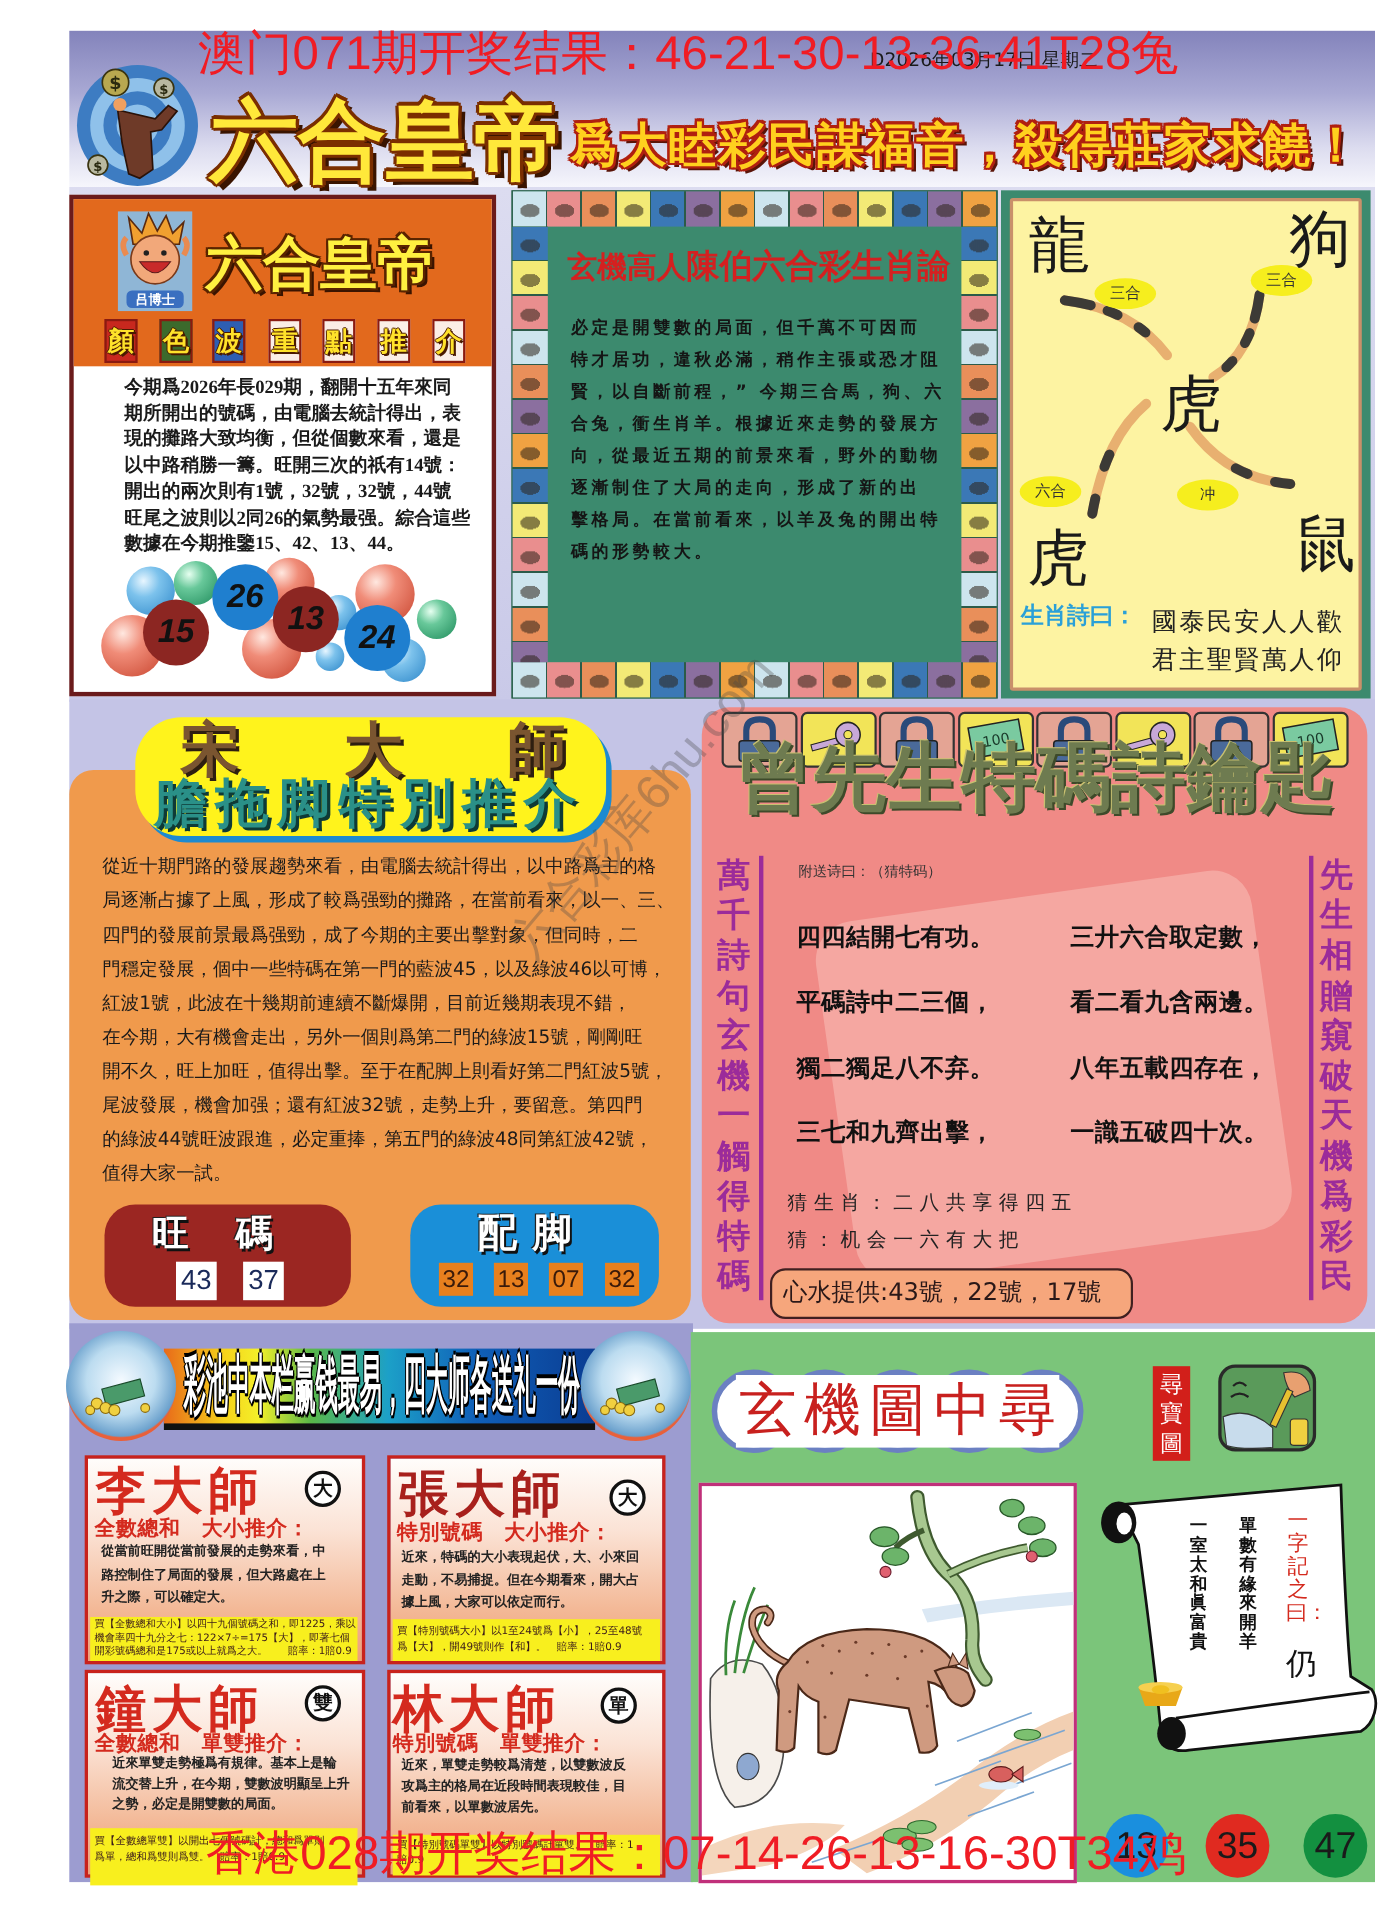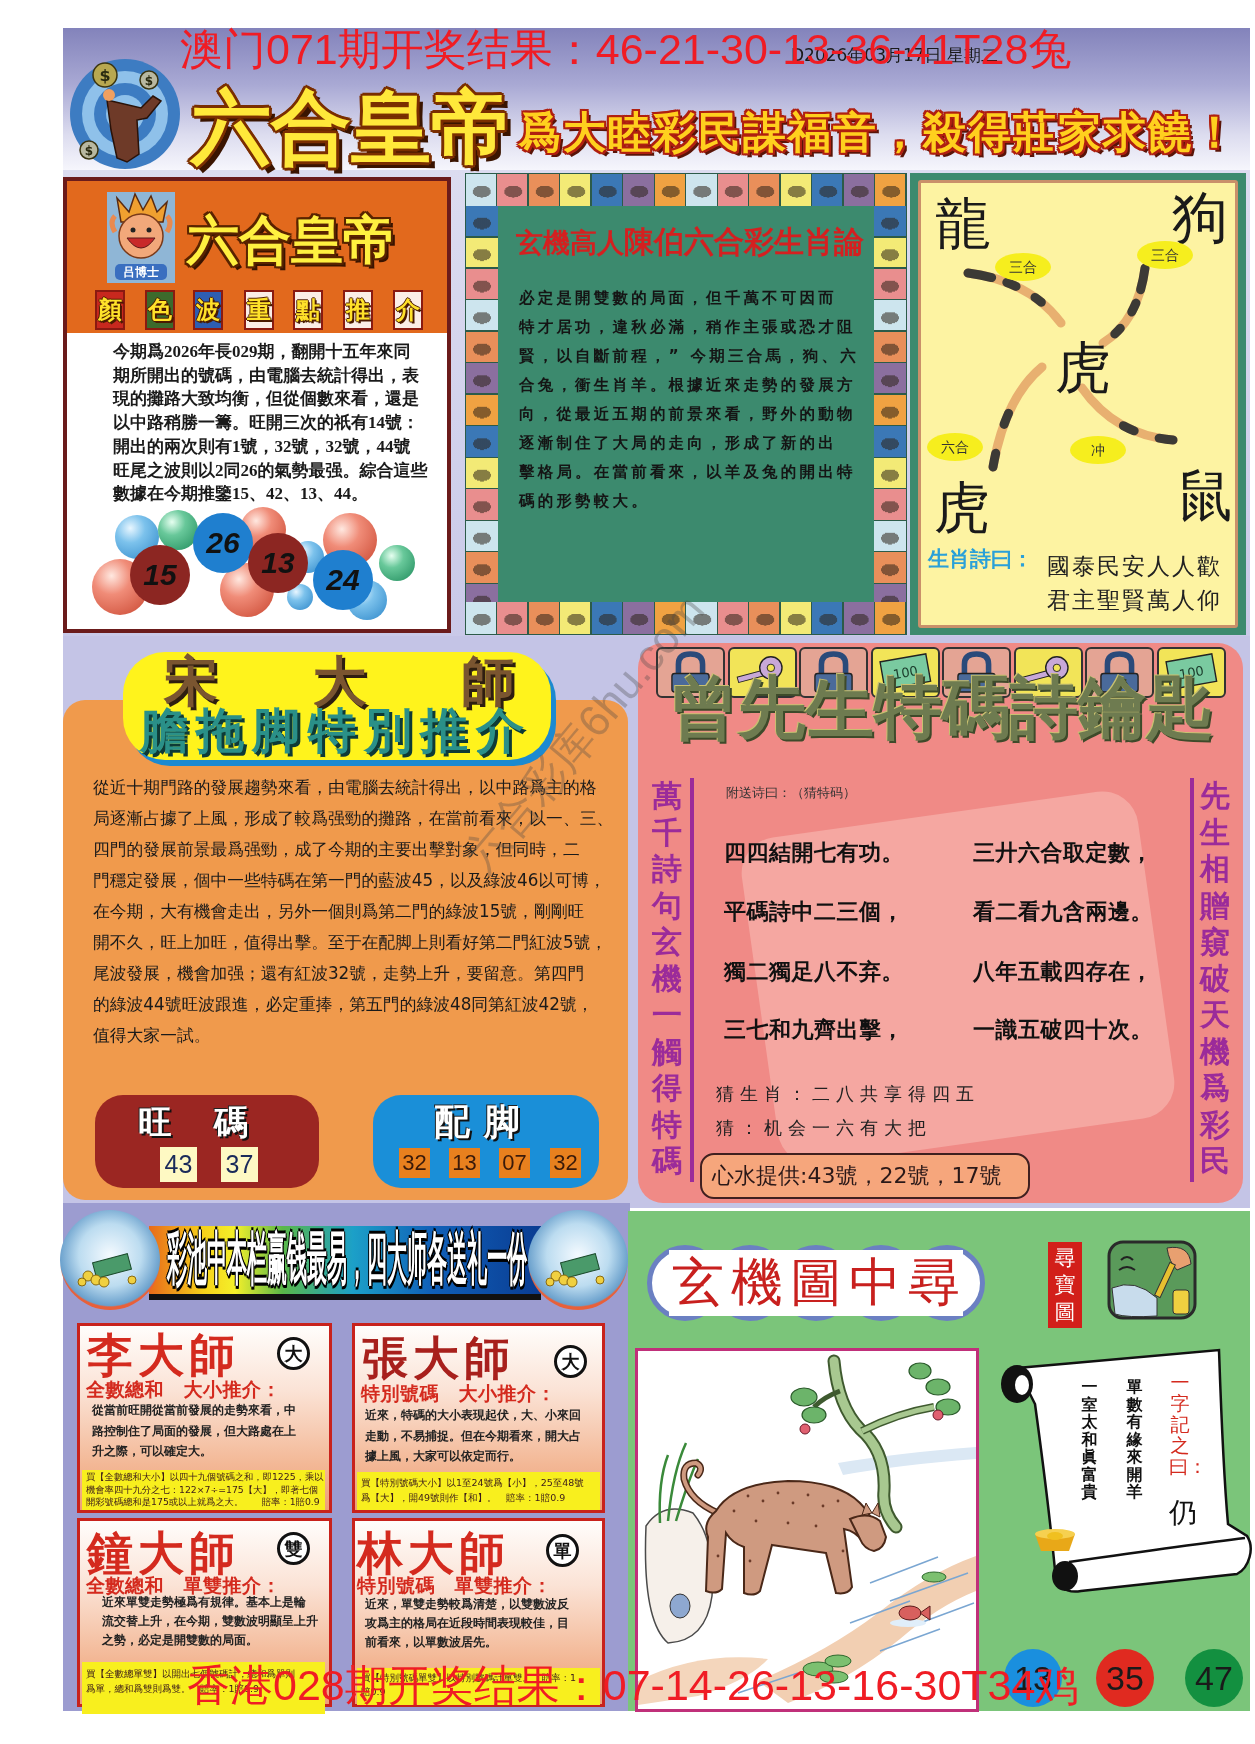--- a/index.html
+++ b/index.html
@@ -64,21 +64,21 @@
 .zc-poem{left:137px;font-family:"DejaVu Serif",serif;font-size:23px;line-height:26px;letter-spacing:2px;color:#222}
 
 
 .sm-box{left:63px;top:700px;width:565px;height:500px;background:#f09a4c;border-radius:22px}
 .sm-banner{left:123px;top:652px;width:428px;height:108px;background:#fff31c;border-radius:42px;box-shadow:5px 6px 0 #1c8ad0}
 .sm-name{left:41px;top:2px;width:351px;display:flex;justify-content:space-between;font-size:54px;line-height:56px;font-weight:bold;color:#7a5530;text-shadow:3px 3px 0 #2e1e10}
 .sm-sub{left:17px;top:52px;font-size:48px;line-height:52px;letter-spacing:8px;font-weight:bold;color:#2a9088;text-shadow:3px 3px 0 #0e3a36}
 .sm-lines{left:93px;top:772px;font-size:16.8px;line-height:31px;color:#1a1a1a}
 .pick-box{top:1095px;height:93px;border-radius:28px}
 .pick-title{top:8px;font-size:34px;line-height:38px;font-weight:bold;color:#fff;text-shadow:2px 2px 0 #111,-1px -1px 0 #222}
-.num-blue{top:52px;width:37px;height:35px;background:#fef9c3;font-family:"Liberation Sans",sans-serif;font-size:25px;line-height:35px;text-align:center;color:#1a2a5a}
+.num-blue{top:52px;width:37px;height:35px;background:#ffffff;font-family:"Liberation Sans",sans-serif;font-size:25px;line-height:35px;text-align:center;color:#1a2a5a}
 .num-org{top:53px;width:31px;height:30px;background:#e8801e;font-family:"Liberation Sans",sans-serif;font-size:22px;line-height:30px;text-align:center;color:#3a1a0a}
 
 
 .zp-box{left:638px;top:643px;width:605px;height:560px;background:#f08a86;border-radius:22px;overflow:hidden}
 .zp-tile{top:4px;width:69px;height:51px;border:2px solid #333;border-radius:6px}
 .zp-tile.lk{background:#e4a494}
 .zp-tile.yl{background:#f2e458}
 .zp-title{left:32px;top:28px;font-size:68px;line-height:74px;font-weight:bold;color:#6e7b50;text-shadow:-1px -1px 0 #c8c070,2px 2px 0 #3e4a2a}
 .zp-vert{top:135px;width:34px;font-size:30px;line-height:36.5px;font-weight:bold;color:#9b2b9a;text-align:center;word-break:break-all}
 .zp-rule{top:135px;width:4px;height:404px;background:#9b2b9a}
@@ -242,20 +242,21 @@
     <span>大</span>
     <span>師</span>
   </div>
   <div class="a nw sm-sub">膽拖脚特別推介</div>
 </div>
 <div class="a sm-lines">
   <div class="nw">從近十期門路的發展趨勢來看，由電腦去統計得出，以中路爲主的格</div>
   <div class="nw">局逐漸占據了上風，形成了較爲强勁的攤路，在當前看來，以一、三、</div>
   <div class="nw">四門的發展前景最爲强勁，成了今期的主要出擊對象，但同時，二</div>
   <div class="nw">門穩定發展，個中一些特碼在第一門的藍波45，以及綠波46以可博，</div>
+  <div class="nw">紅波1號，此波在十幾期前連續不斷爆開，目前近幾期表現不錯，</div>
   <div class="nw">在今期，大有機會走出，另外一個則爲第二門的綠波15號，剛剛旺</div>
   <div class="nw">開不久，旺上加旺，值得出擊。至于在配脚上則看好第二門紅波5號，</div>
   <div class="nw">尾波發展，機會加强；還有紅波32號，走勢上升，要留意。第四門</div>
   <div class="nw">的綠波44號旺波跟進，必定重捧，第五門的綠波48同第紅波42號，</div>
   <div class="nw">值得大家一試。</div>
 </div>
 <div class="a pick-box" style="left:95px;width:224px;background:#9b2622">
   <div class="a nw pick-title" style="left:43px;letter-spacing:4px">旺　碼</div>
   <div class="a num-blue" style="left:65px">43</div>
   <div class="a num-blue" style="left:126px">37</div>

